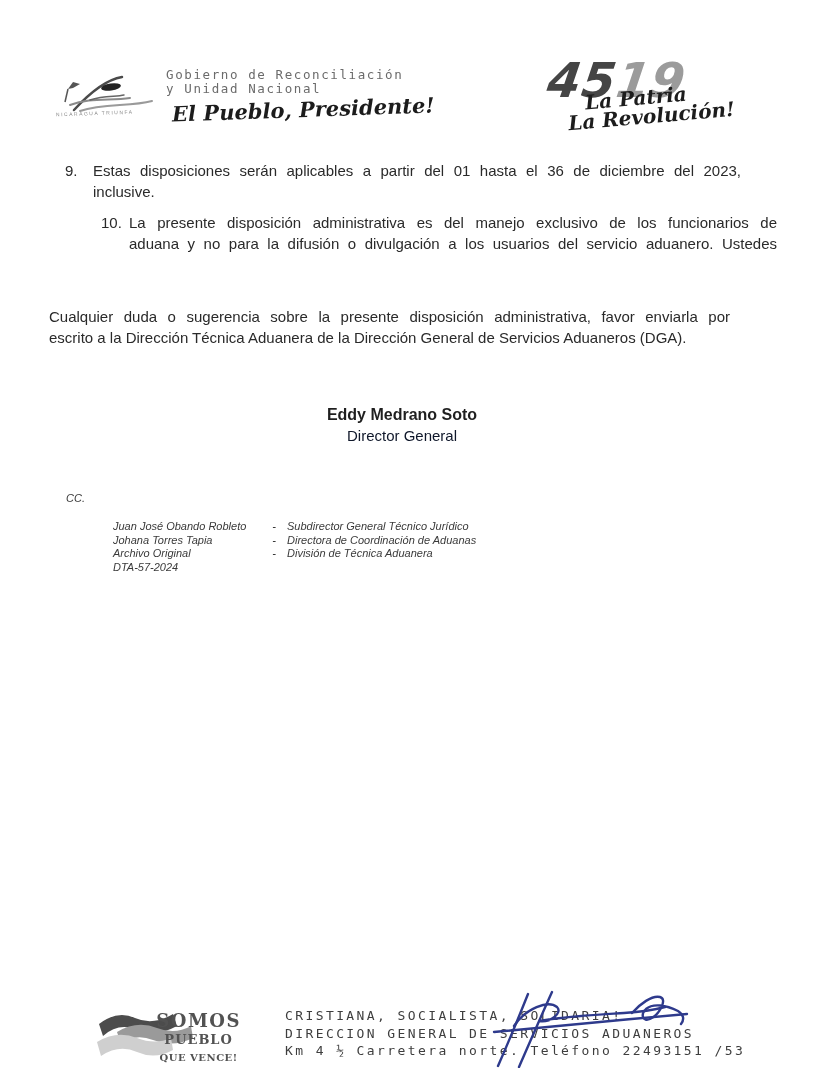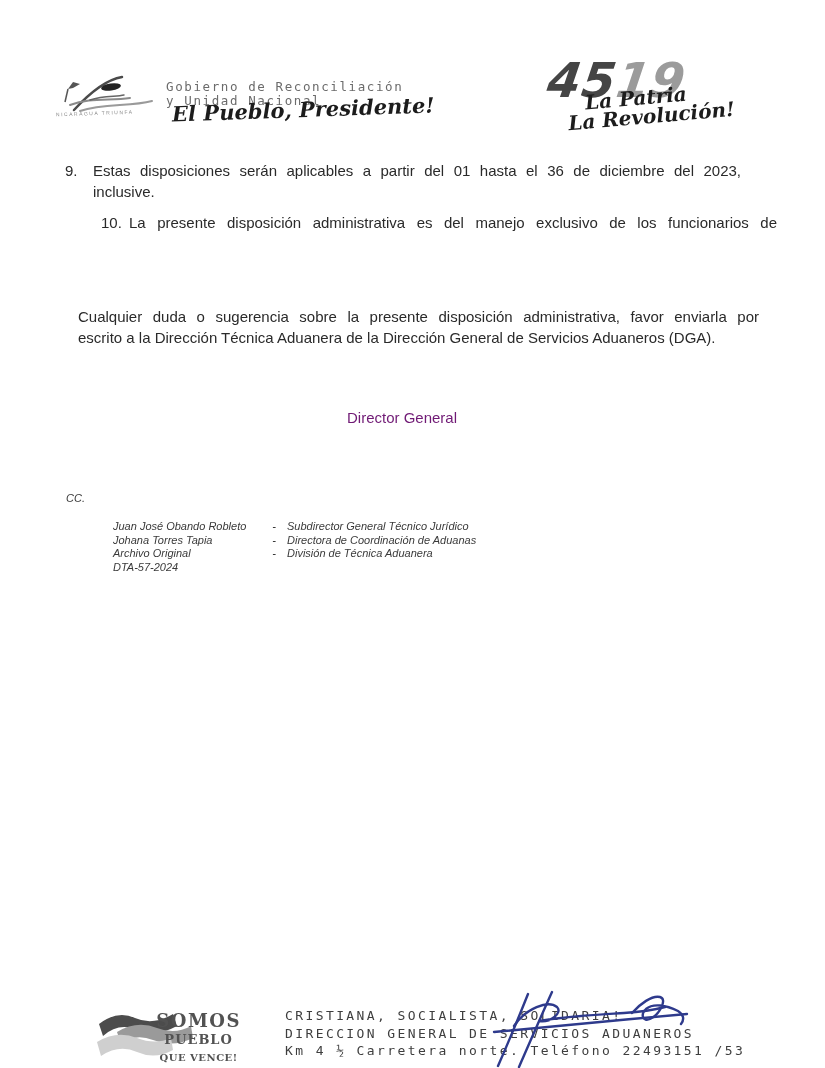--- a/index.html
+++ b/index.html
@@ -5,21 +5,21 @@
   html,body { margin:0; padding:0; background:#e8e8e8; }
   .page {
     position:relative; width:825px; height:1068px; margin:0 auto;
     background:#ffffff; overflow:hidden;
     font-family:"Liberation Sans", sans-serif; color:#2a2a2a;
   }
   .abs { position:absolute; }
 
   
   .gov-lines {
-    left:166px; top:80px;
+    left:166px; top:68px;
     font-family:"DejaVu Sans Mono", monospace;
     font-size:12.5px; line-height:14px; letter-spacing:1.6px; color:#6b6b6b;
     white-space:nowrap;
   }
   .logo-caption {
     left:56px; top:110px; font-size:5px; letter-spacing:1.5px;
     color:#8a8a8a; white-space:nowrap; transform:rotate(-2deg);
   }
   .script {
     font-family:"DejaVu Serif", serif; font-style:italic; font-weight:700;
@@ -35,25 +35,25 @@
   .num-light { color:#9b9b9b; }
   .patria1 { left:585px; top:86px;  font-size:20px; transform:rotate(-5deg); }
   .patria2 { left:568px; top:104px; font-size:20px; transform:rotate(-5deg); }
 
   
   .list-item { display:flex; left:65px; width:676px; font-size:15px; line-height:21px; }
   .num-cell  { width:28px; flex:none; }
   .lines     { flex:1; }
   .jline     { text-align:justify; text-align-last:justify; }
   .lline     { text-align:left; }
-  .para      { left:78px; width:681px; font-size:15px; line-height:21px; }
+  .para      { left:49px; width:681px; font-size:15px; line-height:21px; }
 
   .sig-block { left:252px; top:406px; width:300px; text-align:center; }
   .sig-name  { font-weight:700; font-size:16px; color:#1f1f1f; }
-  .sig-title { font-size:15px; margin-top:3px; color:#701a75; }
+  .sig-title { font-size:15px; margin-top:3px; color:#0f172a; }
 
   
   .cc-label {
     left:66px; top:492px; font-size:11px; font-style:italic; color:#3a3a3a;
   }
   .cc-table { left:113px; top:492px; font-size:11px; font-style:italic;
     color:#3a3a3a; line-height:13.5px;margin-top:28px; }
   .cc-row   { display:flex; }
   .cc-name  { width:148px; flex:none; }
   .cc-dash  { width:26px; flex:none; text-align:center; }
@@ -112,29 +112,31 @@
     <div class="lines">
       <div class="jline">Estas disposiciones serán aplicables a partir del 01 hasta el 36 de diciembre del 2023,</div>
       <div class="lline">inclusive.</div>
     </div>
   </div>
 
   <div class="abs list-item" style="top:212px;margin-left:36px;">
     <div class="num-cell">10.</div>
     <div class="lines">
       <div class="jline">La presente disposición administrativa es del manejo exclusivo de los funcionarios de</div>
+      <div class="jline">aduana y no para la difusión o divulgación a los usuarios del servicio aduanero. Ustedes</div>
     </div>
   </div>
 
   <div class="abs para" style="top:306px;">
     <div class="jline">Cualquier duda o sugerencia sobre la presente disposición administrativa, favor enviarla por</div>
     <div class="lline">escrito a la Dirección Técnica Aduanera de la Dirección General de Servicios Aduaneros (DGA).</div>
   </div>
 
   <div class="abs sig-block">
+    <div class="sig-name">Eddy Medrano Soto</div>
     <div class="sig-title">Director General</div>
   </div>
 
   <div class="abs cc-label">CC.</div>
   <div class="abs cc-table">
     <div class="cc-row">
       <span class="cc-name">Juan José Obando Robleto</span>
       <span class="cc-dash">-</span>
       <span class="cc-role">Subdirector General Técnico Jurídico</span>
     </div>

